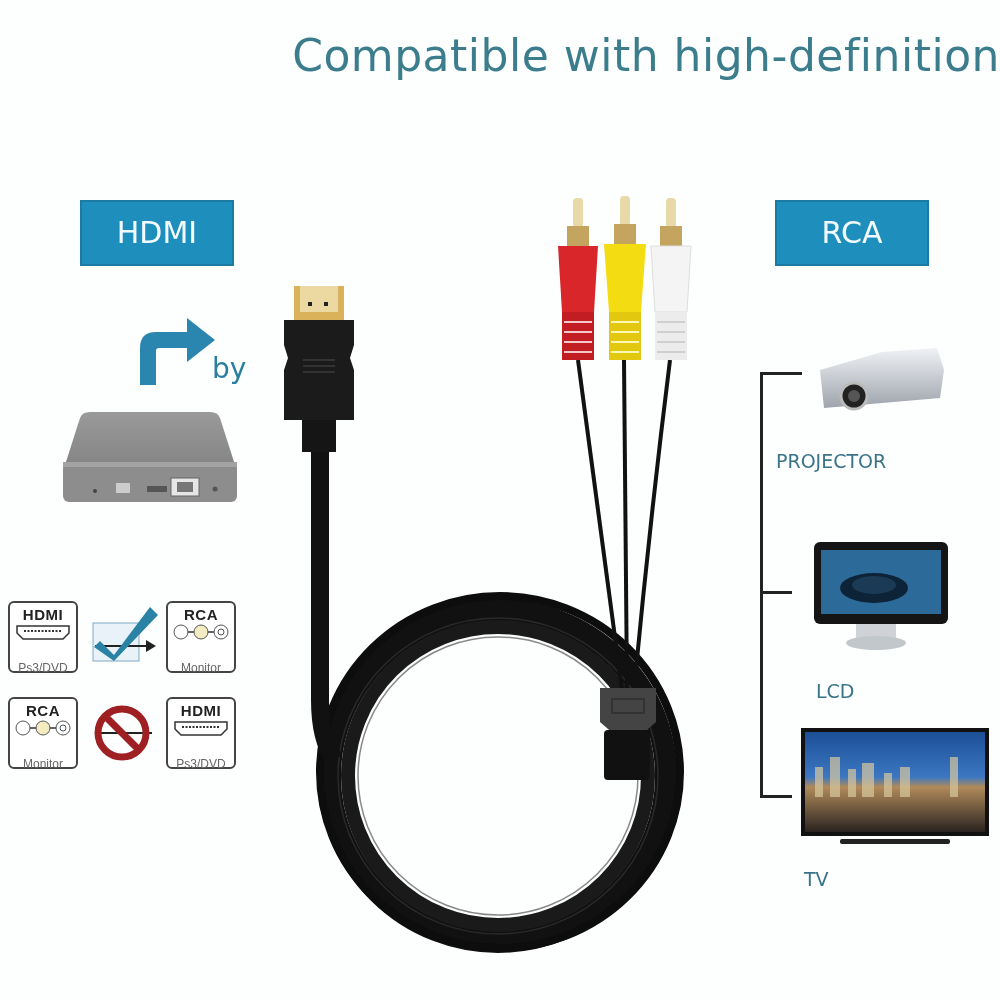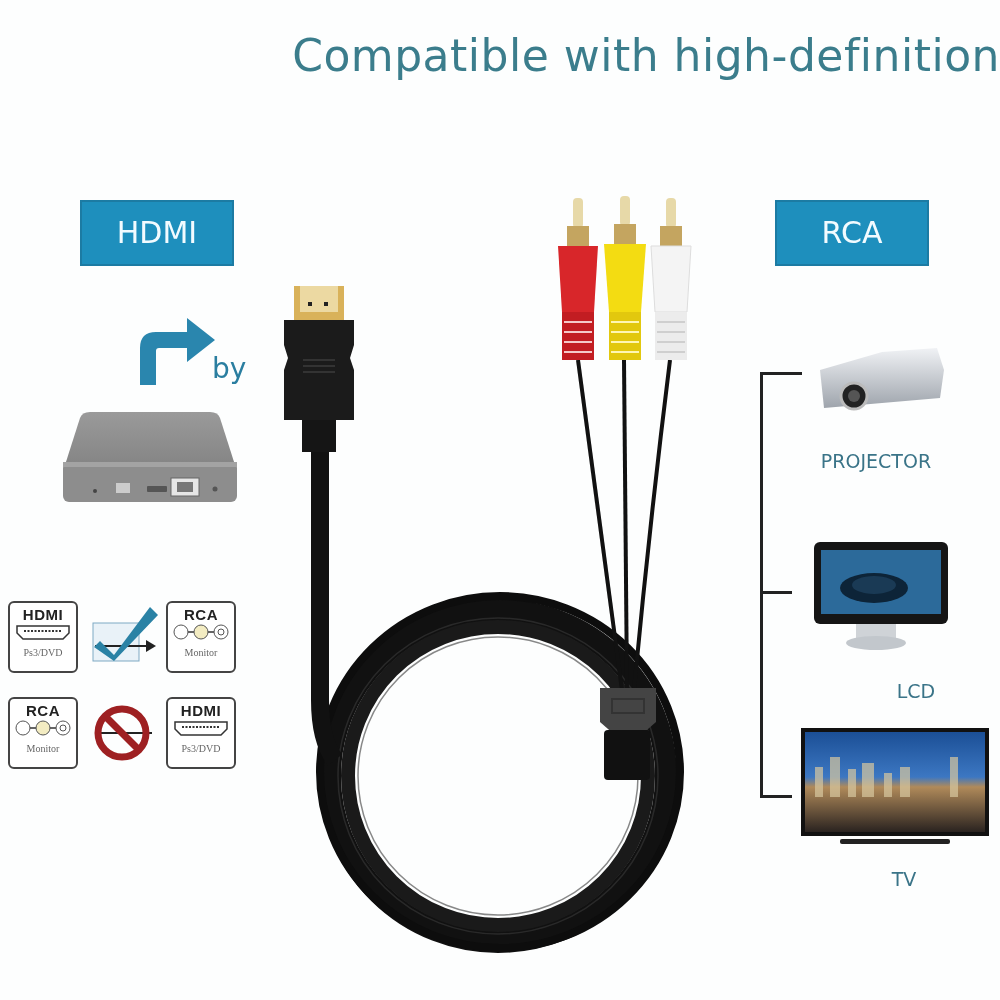--- a/index.html
+++ b/index.html
@@ -3,24 +3,24 @@
 <meta charset="utf-8">
 <style>
   html, body { margin:0; padding:0; }
   body { width:1000px; height:1000px; background:#fdfefe; position:relative; overflow:hidden; font-family:"Liberation Sans", sans-serif; }
   .abs { position:absolute; }
   .title { left:0; top:30px; width:1000px; text-align:right; font-family:"DejaVu Sans", sans-serif; font-size:44px; color:#3b7d8c; letter-spacing:0.5px; }
   .tag { background:#1e8fbd; color:#f2fbff; font-family:"DejaVu Sans", sans-serif; font-size:30px; text-align:center; line-height:66px; height:66px; box-shadow:0 0 0 2px #1c7ba3 inset; }
   .tag-hdmi { left:80px; top:200px; width:154px; }
   .tag-rca { left:775px; top:200px; width:154px; }
   .by { left:172px; top:352px; font-size:28px; color:#2a7ea0; font-family:"DejaVu Sans", sans-serif;margin-left:40px; }
-  .device-label { font-family:"DejaVu Sans", sans-serif; color:#3a7488; font-size:19px; text-align:center; width:200px; }
+  .device-label { font-family:"DejaVu Sans", sans-serif; color:#3a7488; font-size:19px; text-align:left; width:200px; }
   .card { width:70px; height:72px; border:2px solid #444; border-radius:6px; background:#fff; text-align:center; box-sizing:border-box; }
   .card .h { font-weight:bold; font-size:15px; color:#222; margin-top:3px; letter-spacing:0.5px; }
-  .card .s { font-size:10px; color:#666; margin-top:2px;font-family:Liberation Serif, serif; }
+  .card .s { font-size:12px; color:#666; margin-top:16px; }
   .bracket { border-left:3px solid #222; }
   .tick { height:3px; background:#222; }
 </style>
 </head>
 <body>
 
 <div class="abs title">Compatible with high-definition</div>
 
 <div class="abs tag tag-hdmi">HDMI</div>
 <div class="abs tag tag-rca">RCA</div>

